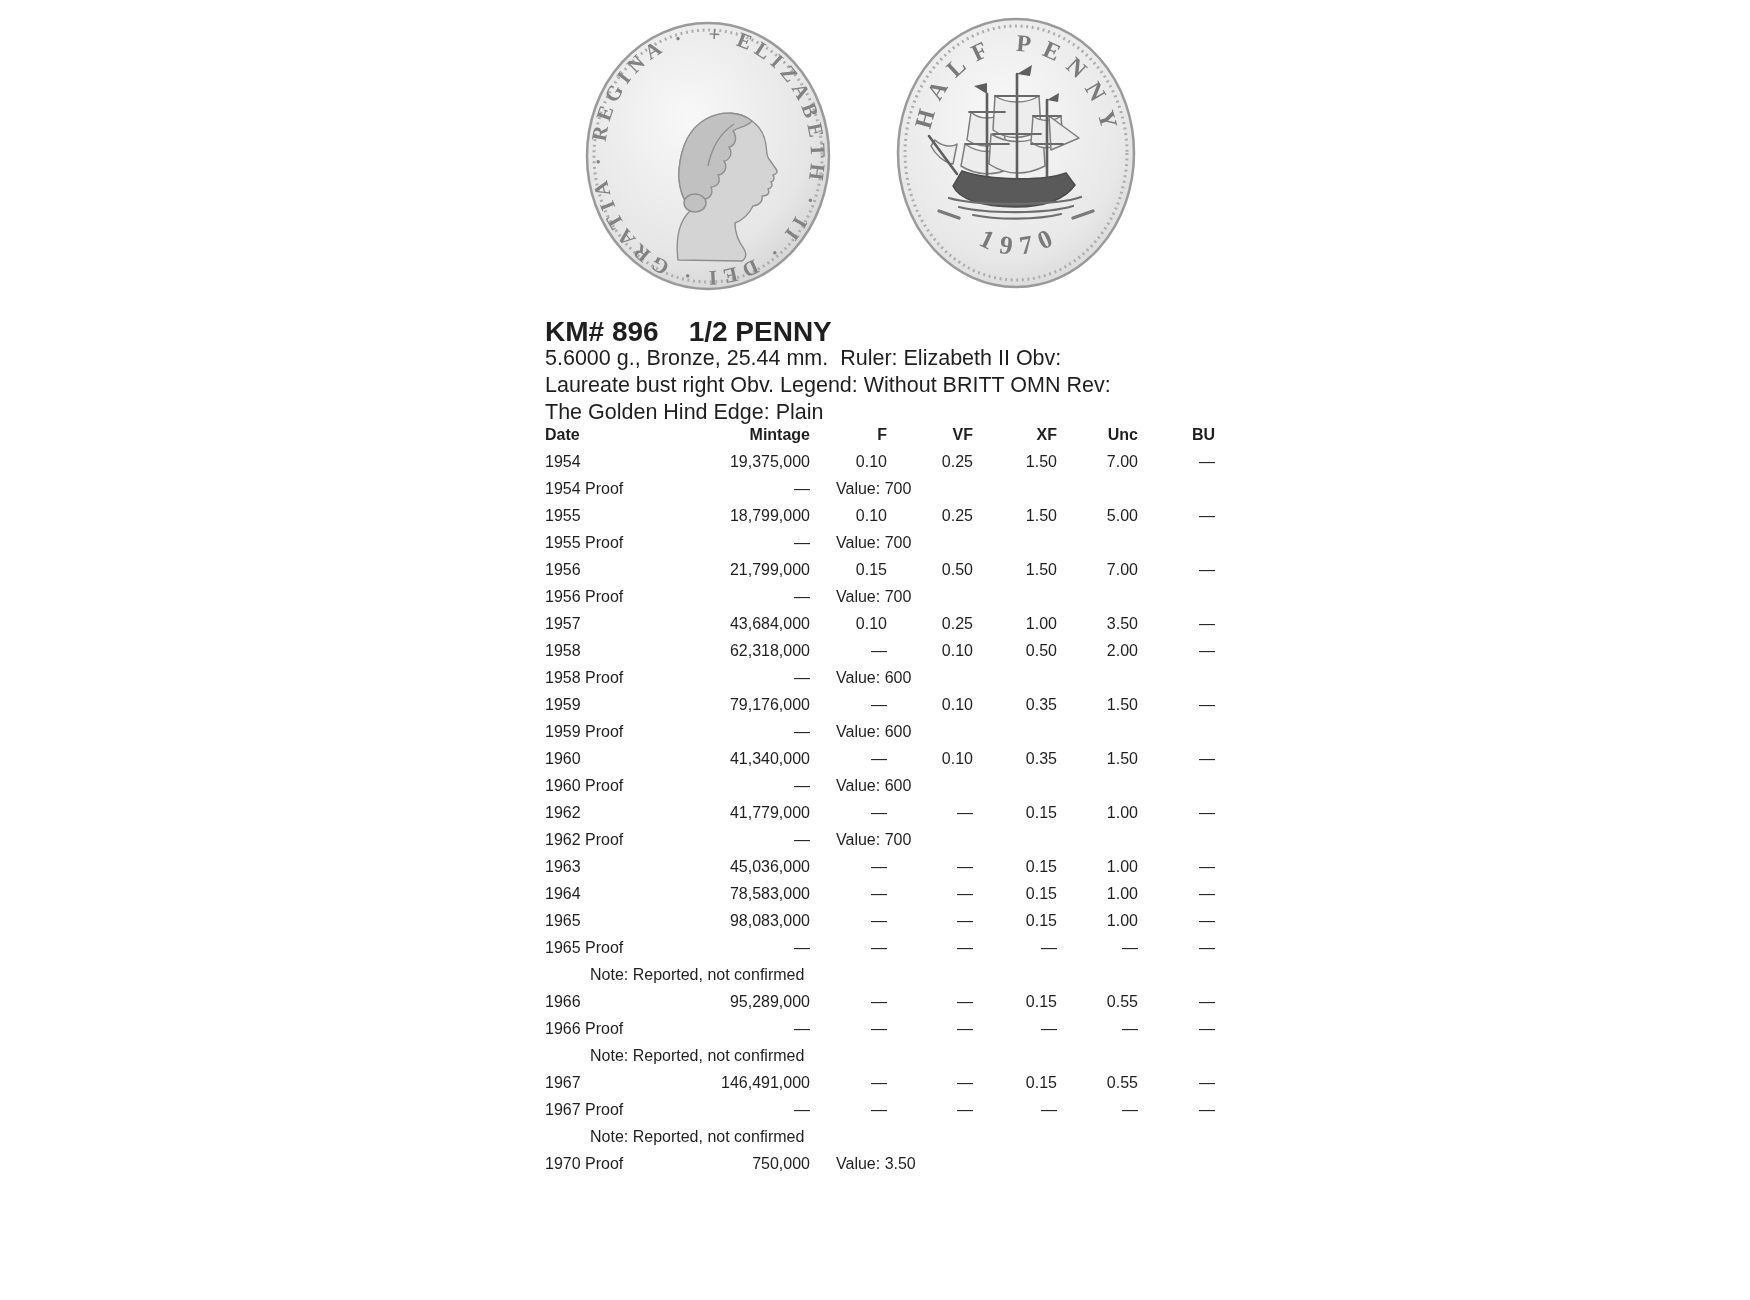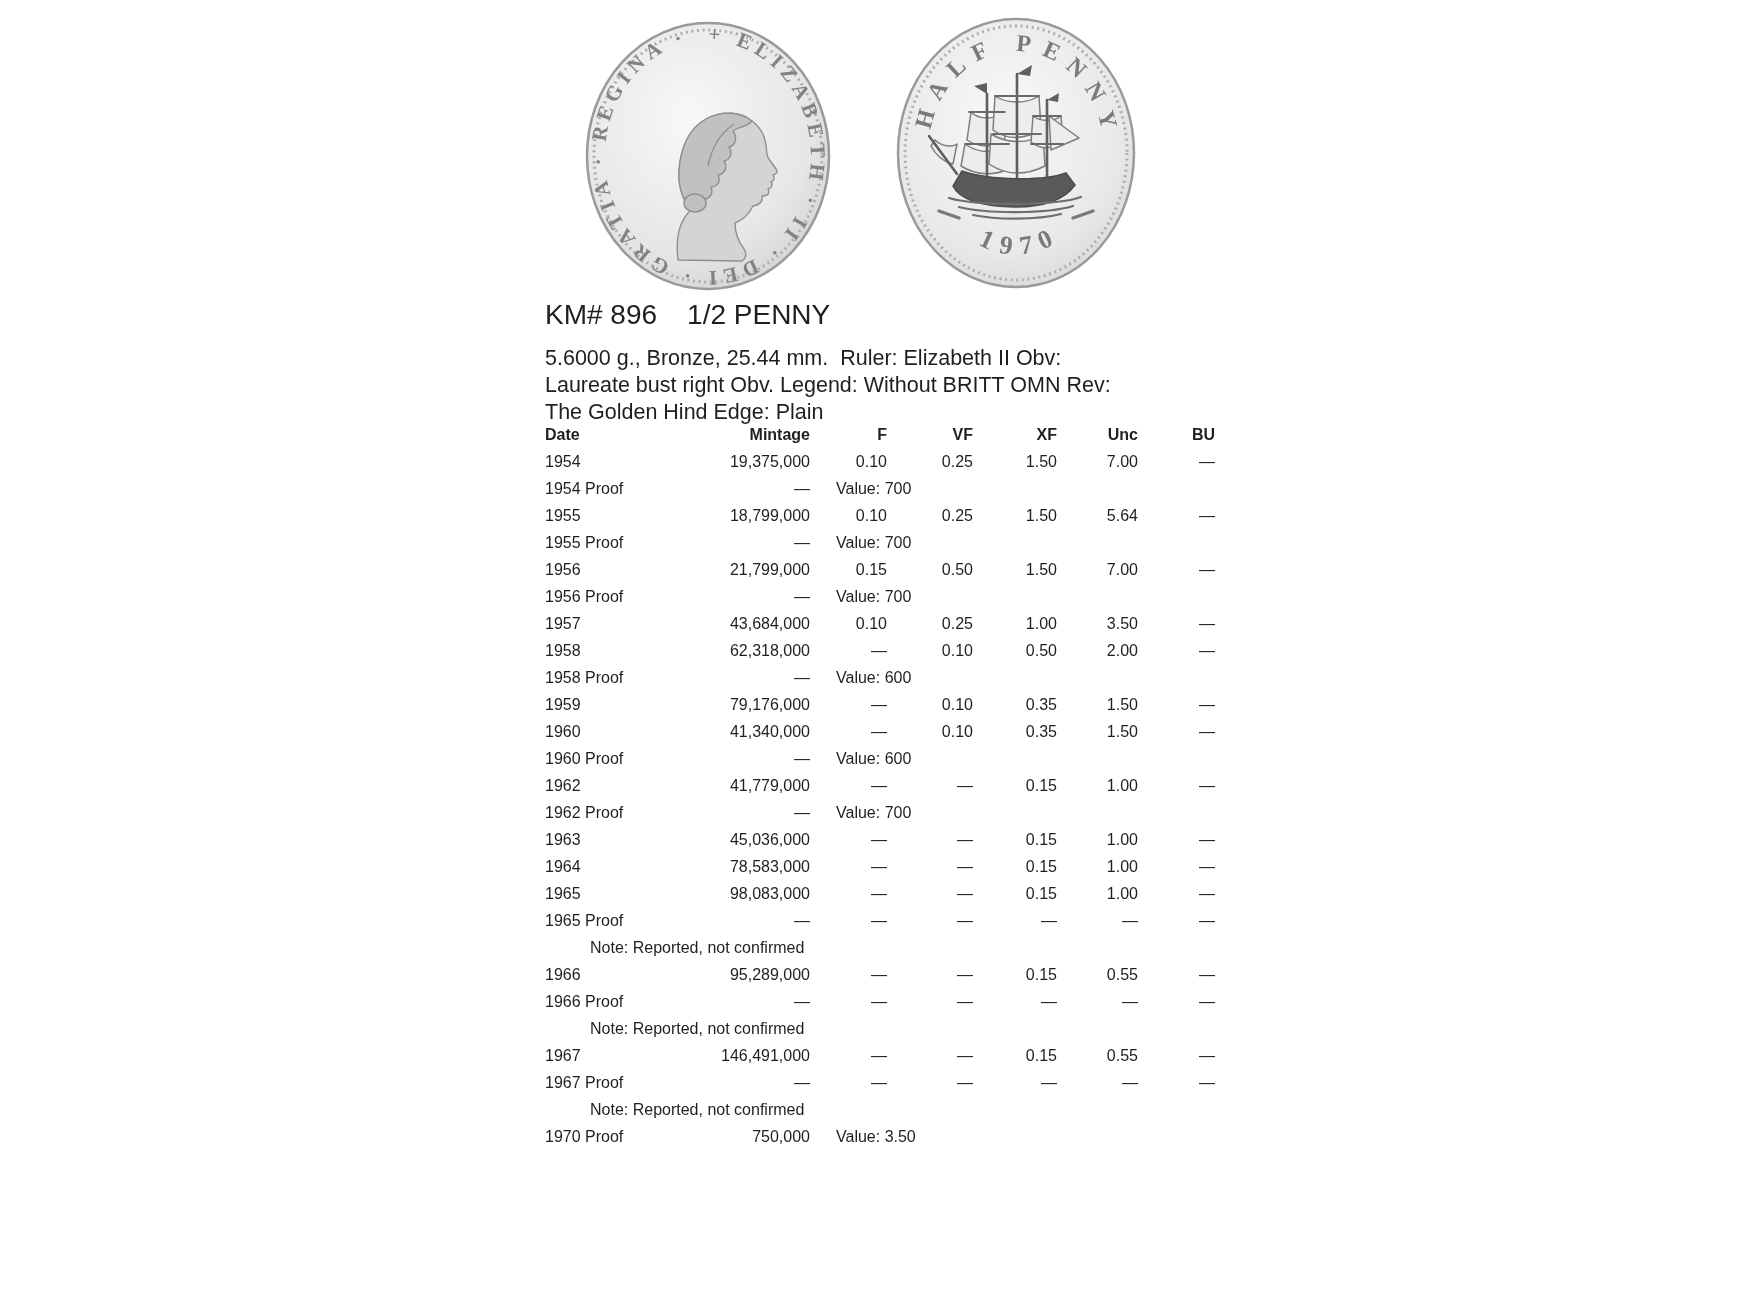--- a/index.html
+++ b/index.html
@@ -4,22 +4,22 @@
 <style>
   html,body{margin:0;padding:0;}
   body{
     width:1750px;height:1300px;background:#ffffff;position:relative;
     font-family:"Liberation Sans",sans-serif;color:#1f1f1f;
     -webkit-font-smoothing:antialiased;
   }
   .page{position:absolute;inset:0;}
   .coin-svg{position:absolute;}
   .title-row{
-    position:absolute;left:545px;top:300px;
-    font-size:28px;font-weight:400;line-height:30px;white-space:nowrap;
+    position:absolute;left:545px;top:317px;
+    font-size:28px;font-weight:700;line-height:30px;white-space:nowrap;
   }
   .title-row .denom{margin-left:30px;}
   .description{
     position:absolute;left:545px;top:345px;width:566px;
     font-size:21.5px;line-height:27px;
   }
   .bold{font-weight:400;}
   table.price-table{
     position:absolute;left:545px;top:421px;
     border-collapse:collapse;table-layout:fixed;width:670px;
@@ -176,21 +176,21 @@
           <td class="col-date">1954 Proof</td>
           <td class="num">—</td>
           <td class="value-cell" colspan="5">Value: 700</td>
         </tr>
         <tr>
           <td class="col-date">1955</td>
           <td class="num">18,799,000</td>
           <td class="num">0.10</td>
           <td class="num">0.25</td>
           <td class="num">1.50</td>
-          <td class="num">5.64</td>
+          <td class="num">5.00</td>
           <td class="num">—</td>
         </tr>
         <tr>
           <td class="col-date">1955 Proof</td>
           <td class="num">—</td>
           <td class="value-cell" colspan="5">Value: 700</td>
         </tr>
         <tr>
           <td class="col-date">1956</td>
           <td class="num">21,799,000</td>
@@ -229,20 +229,25 @@
           <td class="value-cell" colspan="5">Value: 600</td>
         </tr>
         <tr>
           <td class="col-date">1959</td>
           <td class="num">79,176,000</td>
           <td class="num">—</td>
           <td class="num">0.10</td>
           <td class="num">0.35</td>
           <td class="num">1.50</td>
           <td class="num">—</td>
+        </tr>
+        <tr>
+          <td class="col-date">1959 Proof</td>
+          <td class="num">—</td>
+          <td class="value-cell" colspan="5">Value: 600</td>
         </tr>
         <tr>
           <td class="col-date">1960</td>
           <td class="num">41,340,000</td>
           <td class="num">—</td>
           <td class="num">0.10</td>
           <td class="num">0.35</td>
           <td class="num">1.50</td>
           <td class="num">—</td>
         </tr>

